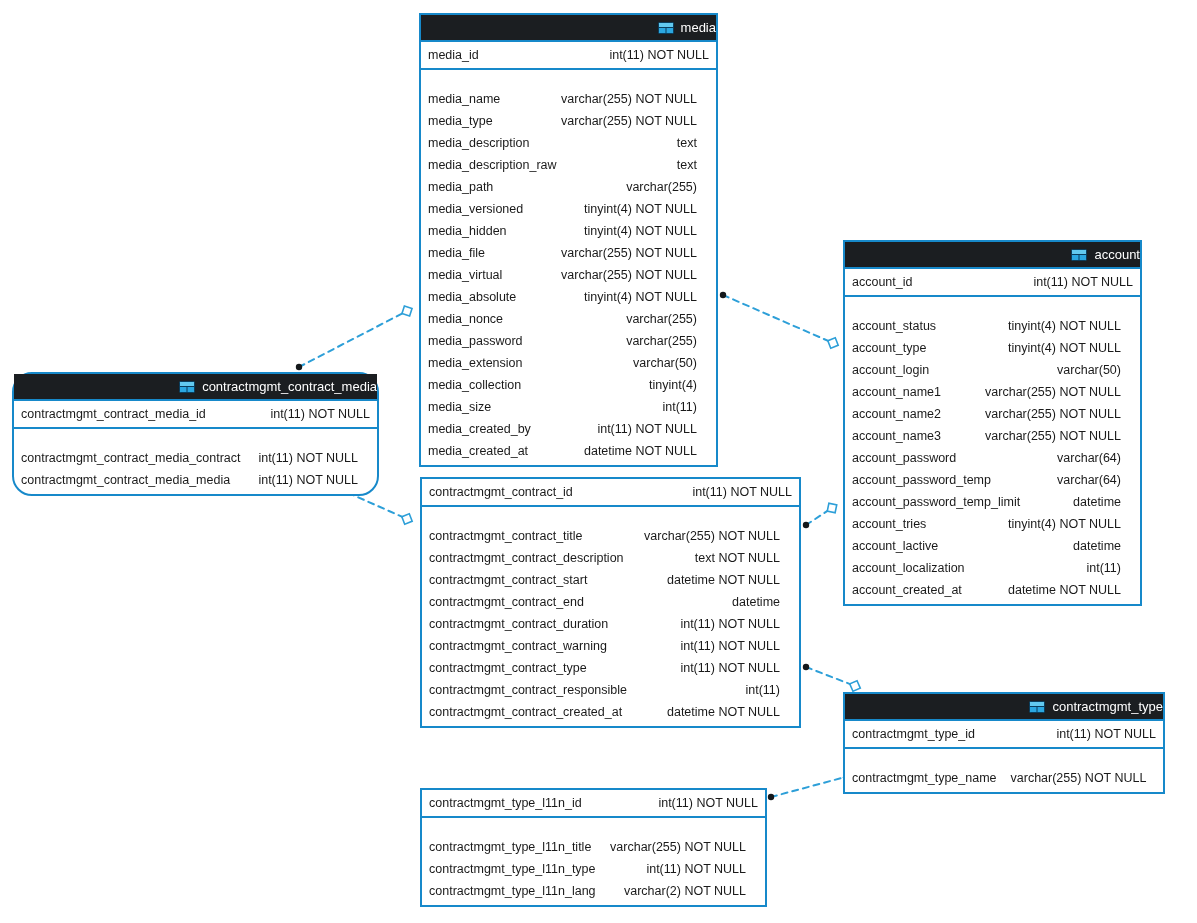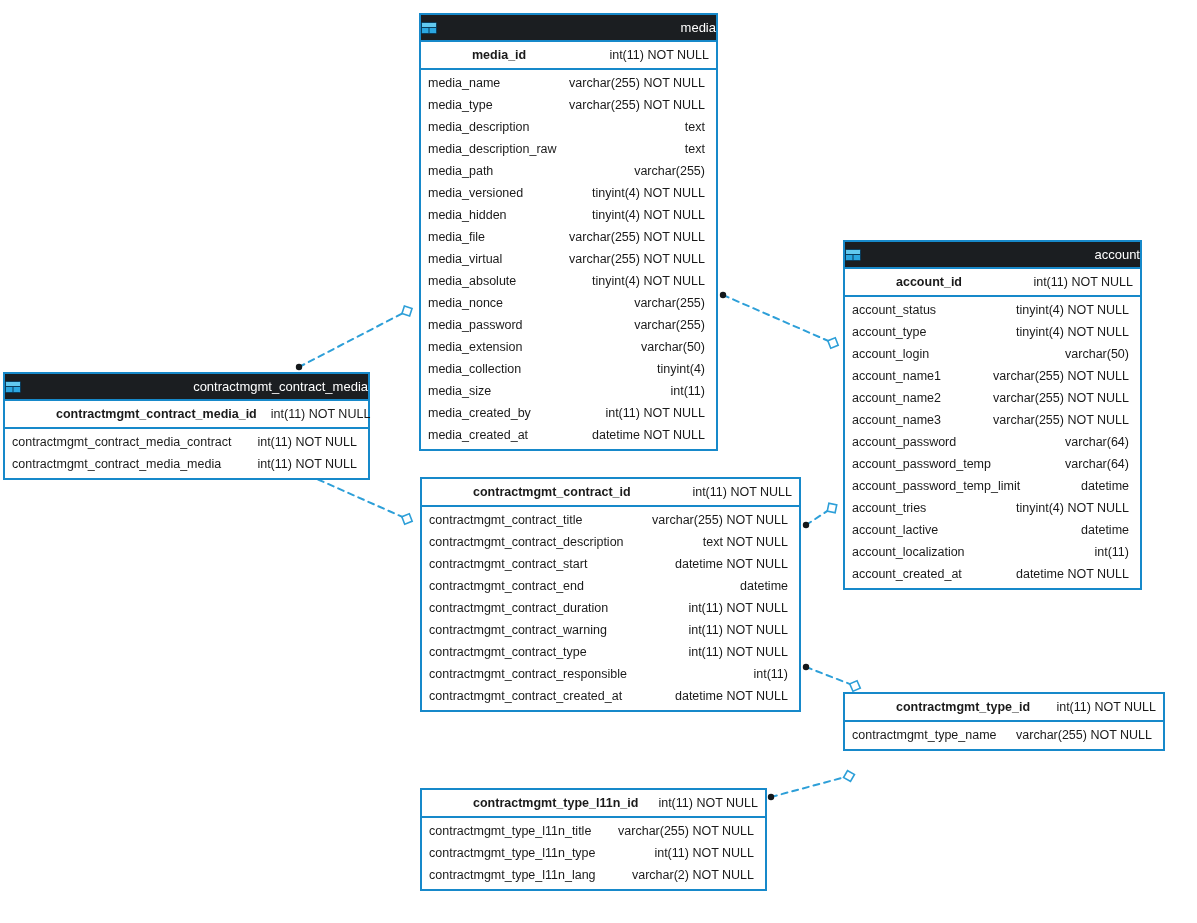--- a/index.html
+++ b/index.html
@@ -23,38 +23,38 @@
   .table-node {
     position: absolute;
     border: 2px solid var(--border);
     background: #ffffff;
     box-sizing: border-box;
   }
   .tbl-header {
     background: var(--headerbg);
     color: #ffffff;
     height: 25px;
-    display: flex; align-items: center; justify-content: space-between;
+    display: flex; align-items: center; justify-content: flex-end;
     gap: 7px;
     font-size: 13px;
     border-bottom: 2px solid var(--border);
     cursor: default;
   }
   .tbl-icon { display: inline-flex; }
   .pk-section { border-bottom: 2px solid var(--border); }
   .row {
     display: flex; justify-content: space-between; align-items: center;
     height: 22px;
     padding: 0 7px;
     font-size: 12.5px;
     color: var(--rowtext);
   }
   .pk-row { height: 26px; }
-  .pk-row .col-name { font-weight: bold; margin-left: 44px; }
-  .body-section { padding: 2px 4px 3px 0; }
+  .pk-row .col-name { font-weight: normal; }
+  .body-section { padding: 2px 12px 3px 0; margin-top: 16px; }
   .col-name { white-space: nowrap; }
   .col-type { white-space: nowrap; margin-left: 14px; }
 </style>
 </head>
 <body>
 
 <div id="canvas">
   <svg id="relations" xmlns="http://www.w3.org/2000/svg">
       <g>
         <line x1="299" y1="367" x2="407" y2="311" stroke="#2d9fd8" stroke-width="2" stroke-dasharray="6 5" stroke-linecap="round"></line>
@@ -243,21 +243,21 @@
         <div class="row">
           <span class="col-name">account_localization</span>
           <span class="col-type">int(11)</span>
         </div>
         <div class="row">
           <span class="col-name">account_created_at</span>
           <span class="col-type">datetime NOT NULL</span>
         </div>
       </div>
     </div>
-    <div class="table-node" style="left: 3px; top: 372px; width: 367px;">
+    <div class="table-node" style="left: 12px; top: 372px; width: 367px; border-radius: 20px;">
       <div class="tbl-header">
         <span class="tbl-icon">
           <svg width="16" height="12" viewBox="0 0 16 12">
             <rect x="0.5" y="0.5" width="15" height="11" rx="1" fill="#2ba7e0" stroke="#0a3d5c"></rect>
             <rect x="1" y="1" width="14" height="4" fill="#62c9ef"></rect>
             <line x1="0.5" y1="5.5" x2="15.5" y2="5.5" stroke="#0a3d5c"></line>
             <line x1="8" y1="5.5" x2="8" y2="11.5" stroke="#0a3d5c"></line>
           </svg>
         </span>
         <span>contractmgmt_contract_media</span>
@@ -319,20 +319,31 @@
           <span class="col-name">contractmgmt_contract_responsible</span>
           <span class="col-type">int(11)</span>
         </div>
         <div class="row">
           <span class="col-name">contractmgmt_contract_created_at</span>
           <span class="col-type">datetime NOT NULL</span>
         </div>
       </div>
     </div>
     <div class="table-node" style="left: 843px; top: 692px; width: 322px;">
+      <div class="tbl-header">
+        <span class="tbl-icon">
+          <svg width="16" height="12" viewBox="0 0 16 12">
+            <rect x="0.5" y="0.5" width="15" height="11" rx="1" fill="#2ba7e0" stroke="#0a3d5c"></rect>
+            <rect x="1" y="1" width="14" height="4" fill="#62c9ef"></rect>
+            <line x1="0.5" y1="5.5" x2="15.5" y2="5.5" stroke="#0a3d5c"></line>
+            <line x1="8" y1="5.5" x2="8" y2="11.5" stroke="#0a3d5c"></line>
+          </svg>
+        </span>
+        <span>contractmgmt_type</span>
+      </div>
       <div class="pk-section">
         <div class="row pk-row">
           <span class="col-name">contractmgmt_type_id</span>
           <span class="col-type">int(11) NOT NULL</span>
         </div>
       </div>
       <div class="body-section">
         <div class="row">
           <span class="col-name">contractmgmt_type_name</span>
           <span class="col-type">varchar(255) NOT NULL</span>

